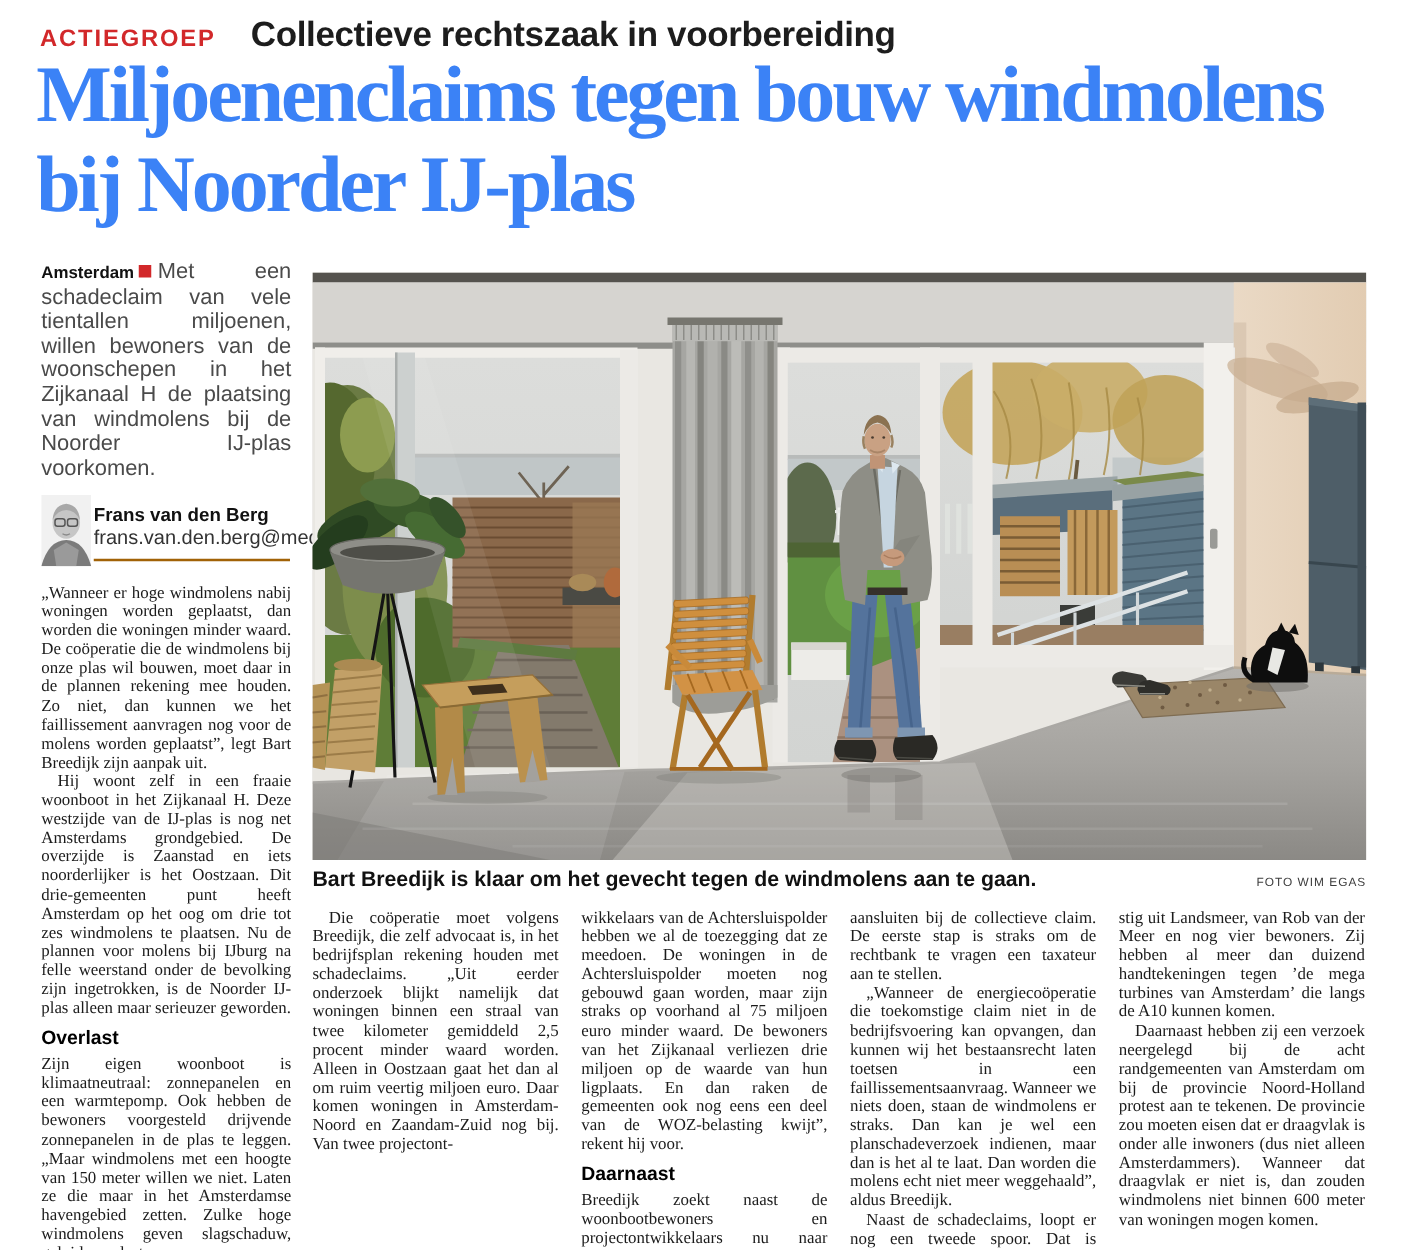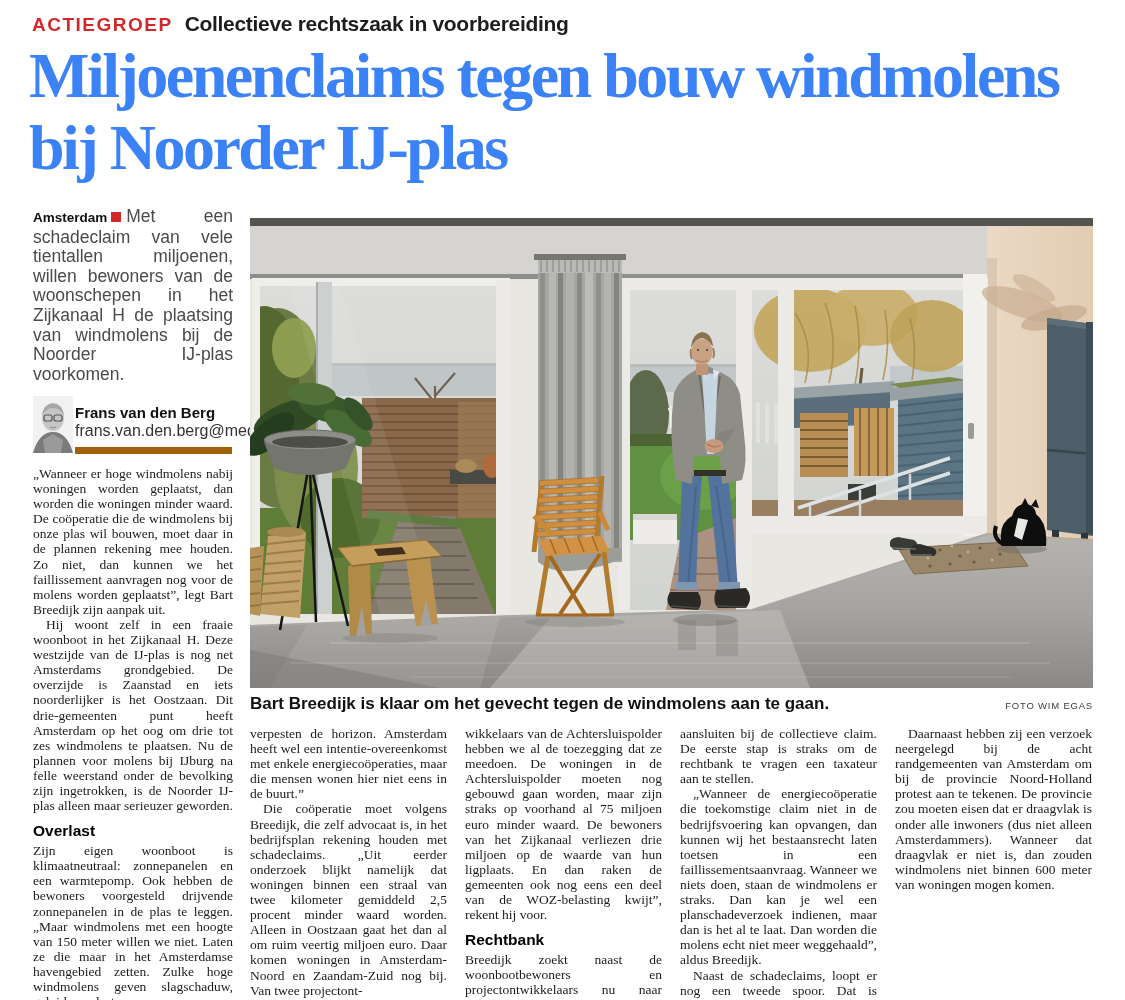--- a/index.html
+++ b/index.html
@@ -3,33 +3,33 @@
 <meta charset="utf-8">
 <style>
   html,body{margin:0;padding:0;}
   body{width:1125px;height:1000px;position:relative;background:#ffffff;overflow:hidden;
        font-family:"Liberation Serif",serif;color:#1c1c1c;}
   .abs{position:absolute;}
   
   #kicker{left:32px;top:12px;white-space:nowrap;}
   #kicker .tag{font-family:"Liberation Sans",sans-serif;font-weight:bold;font-size:19px;
        letter-spacing:1.5px;color:#d2282a;vertical-align:baseline;}
-  #kicker .txt{font-family:"Liberation Sans",sans-serif;font-weight:bold;font-size:21px;
-       color:#1d1d1d;margin-left:8px;letter-spacing:-0.3px;text-align:center;}
+  #kicker .txt{font-family:"Liberation Sans",sans-serif;font-weight:bold;font-size:28px;
+       color:#1d1d1d;margin-left:24px;letter-spacing:-0.3px;text-align:center;}
   
   #headline{left:29px;top:40px;width:1070px;font-family:"Liberation Serif",serif;
        font-weight:bold;font-size:64px;line-height:72px;letter-spacing:-2.5px;color:#3b82f6;}
   
   #intro{left:33px;top:207px;width:200px;font-family:"Liberation Sans",sans-serif;
        font-size:17.5px;line-height:19.6px;color:#4a4a4a;text-align:justify;}
   #intro .loc{font-size:13.5px;font-weight:bold;color:#111;}
   #intro .sq{display:inline-block;width:10px;height:10px;background:#d2282a;margin:0 5px 0 4px;}
   #byline{left:33px;top:392px;width:199px;height:64px;}
   #byline .bphoto{position:absolute;left:0;top:4px;width:40px;height:57px;}
-  #byline .btext{position:absolute;left:42px;top:12px;right:0;border-bottom:7px solid #a16207;
+  #byline .btext{position:absolute;left:42px;top:12px;right:0;border-bottom:2px solid #a16207;
        padding-bottom:7px;}
   #byline .bname{font-family:"Liberation Sans",sans-serif;font-weight:bold;font-size:15px;color:#111;}
   #byline .bmail{font-family:"Liberation Sans",sans-serif;font-size:16px;color:#333;margin-top:1px;}
   
   .bodycol{top:726px;width:197px;height:272px;overflow:hidden;}
   #col1{left:33px;top:466px;width:200px;height:534px;overflow:hidden;}
   .article p{margin:0;font-size:13.5px;line-height:15.1px;text-align:justify;color:#1b1b1b;}
   .article p.ind{text-indent:13px;}
   .article h3{margin:9px 0 3px 0;font-family:"Liberation Sans",sans-serif;font-weight:bold;
        font-size:15.5px;color:#000000;}
@@ -372,28 +372,28 @@
   </g>
 </svg>
 </div>
 
 <div class="abs" id="captionbar">
   <span id="caption">Bart Breedijk is klaar om het gevecht tegen de windmolens aan te gaan.</span>
   <span id="credit">FOTO WIM EGAS</span>
 </div>
 
 <div class="abs article bodycol" style="left:250px">
-  <p>verpesten de horizon. Amsterdam heeft wel een intentie-overeenkomst met enkele energiecoöperaties, maar die mensen wonen hier niet eens in de buurt.”</p>
   <p class="ind">Die coöperatie moet volgens Breedijk, die zelf advocaat is, in het bedrijfsplan rekening houden met schadeclaims. „Uit eerder onderzoek blijkt namelijk dat woningen binnen een straal van twee kilometer gemiddeld 2,5 procent minder waard worden. Alleen in Oostzaan gaat het dan al om ruim veertig miljoen euro. Daar komen woningen in Amsterdam-Noord en Zaandam-Zuid nog bij. Van twee projectont-</p>
 </div>
 <div class="abs article bodycol" style="left:465px">
   <p>wikkelaars van de Achtersluispolder hebben we al de toezegging dat ze meedoen. De woningen in de Achtersluispolder moeten nog gebouwd gaan worden, maar zijn straks op voorhand al 75 miljoen euro minder waard. De bewoners van het Zijkanaal verliezen drie miljoen op de waarde van hun ligplaats. En dan raken de gemeenten ook nog eens een deel van de WOZ-belasting kwijt”, rekent hij voor.</p>
-  <h3>Rechtbank</h3>
+  <h3>Daarnaast</h3>
   <p>Breedijk zoekt naast de woonbootbewoners en projectontwikkelaars nu naar bewoners die zich willen</p>
 </div>
 <div class="abs article bodycol" style="left:680px">
   <p>aansluiten bij de collectieve claim. De eerste stap is straks om de rechtbank te vragen een taxateur aan te stellen.</p>
   <p class="ind">„Wanneer de energiecoöperatie die toekomstige claim niet in de bedrijfsvoering kan opvangen, dan kunnen wij het bestaansrecht laten toetsen in een faillissementsaanvraag. Wanneer we niets doen, staan de windmolens er straks. Dan kan je wel een planschadeverzoek indienen, maar dan is het al te laat. Dan worden die molens echt niet meer weggehaald”, aldus Breedijk.</p>
   <p class="ind">Naast de schadeclaims, loopt er nog een tweede spoor. Dat is afkom-</p>
 </div>
 <div class="abs article bodycol" style="left:895px">
+  <p>stig uit Landsmeer, van Rob van der Meer en nog vier bewoners. Zij hebben al meer dan duizend handtekeningen tegen ’de mega turbines van Amsterdam’ die langs de A10 kunnen komen.</p>
   <p class="ind">Daarnaast hebben zij een verzoek neergelegd bij de acht randgemeenten van Amsterdam om bij de provincie Noord-Holland protest aan te tekenen. De provincie zou moeten eisen dat er draagvlak is onder alle inwoners (dus niet alleen Amsterdammers). Wanneer dat draagvlak er niet is, dan zouden windmolens niet binnen 600 meter van woningen mogen komen.</p>
 </div>
 
 </body></html>

